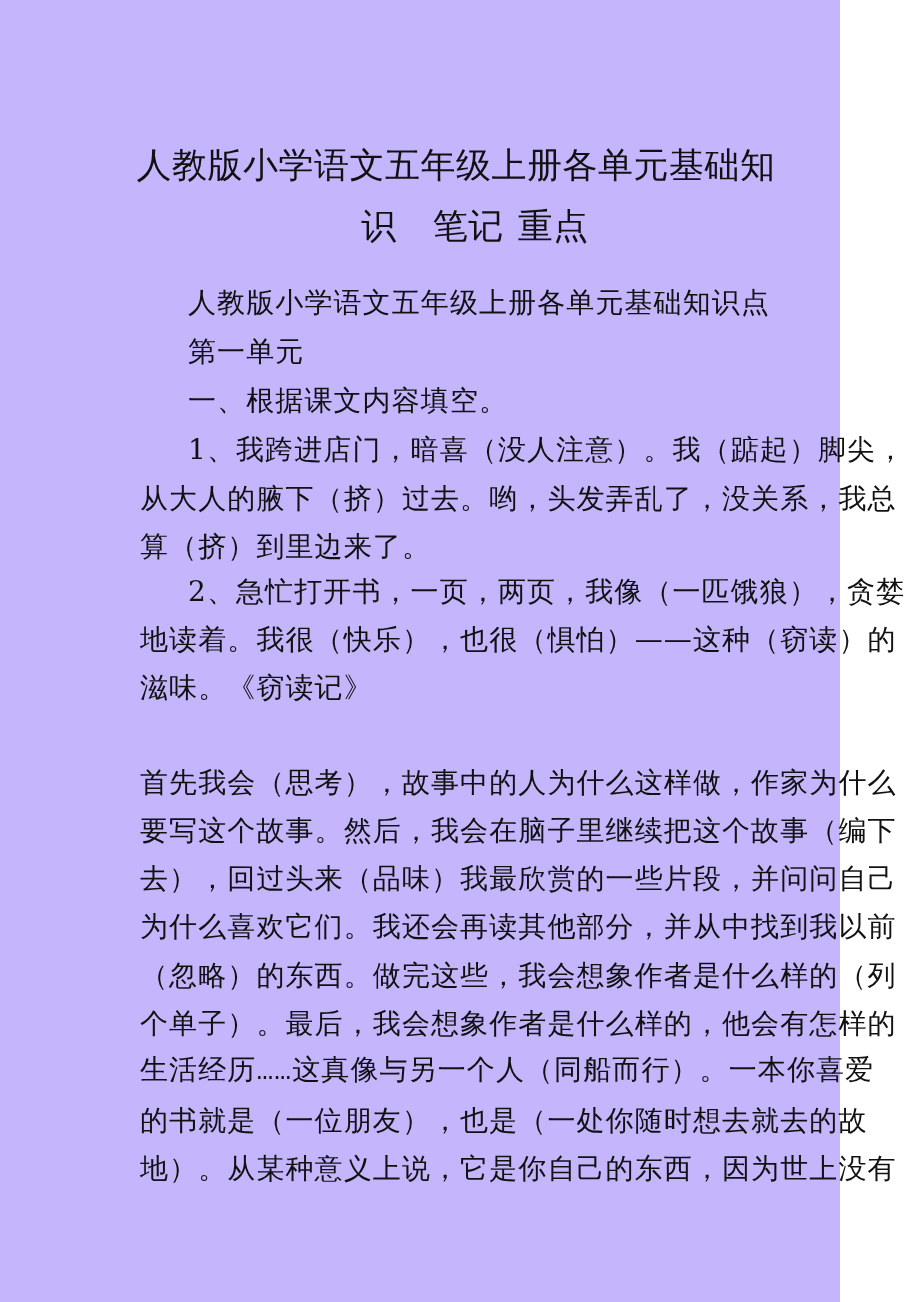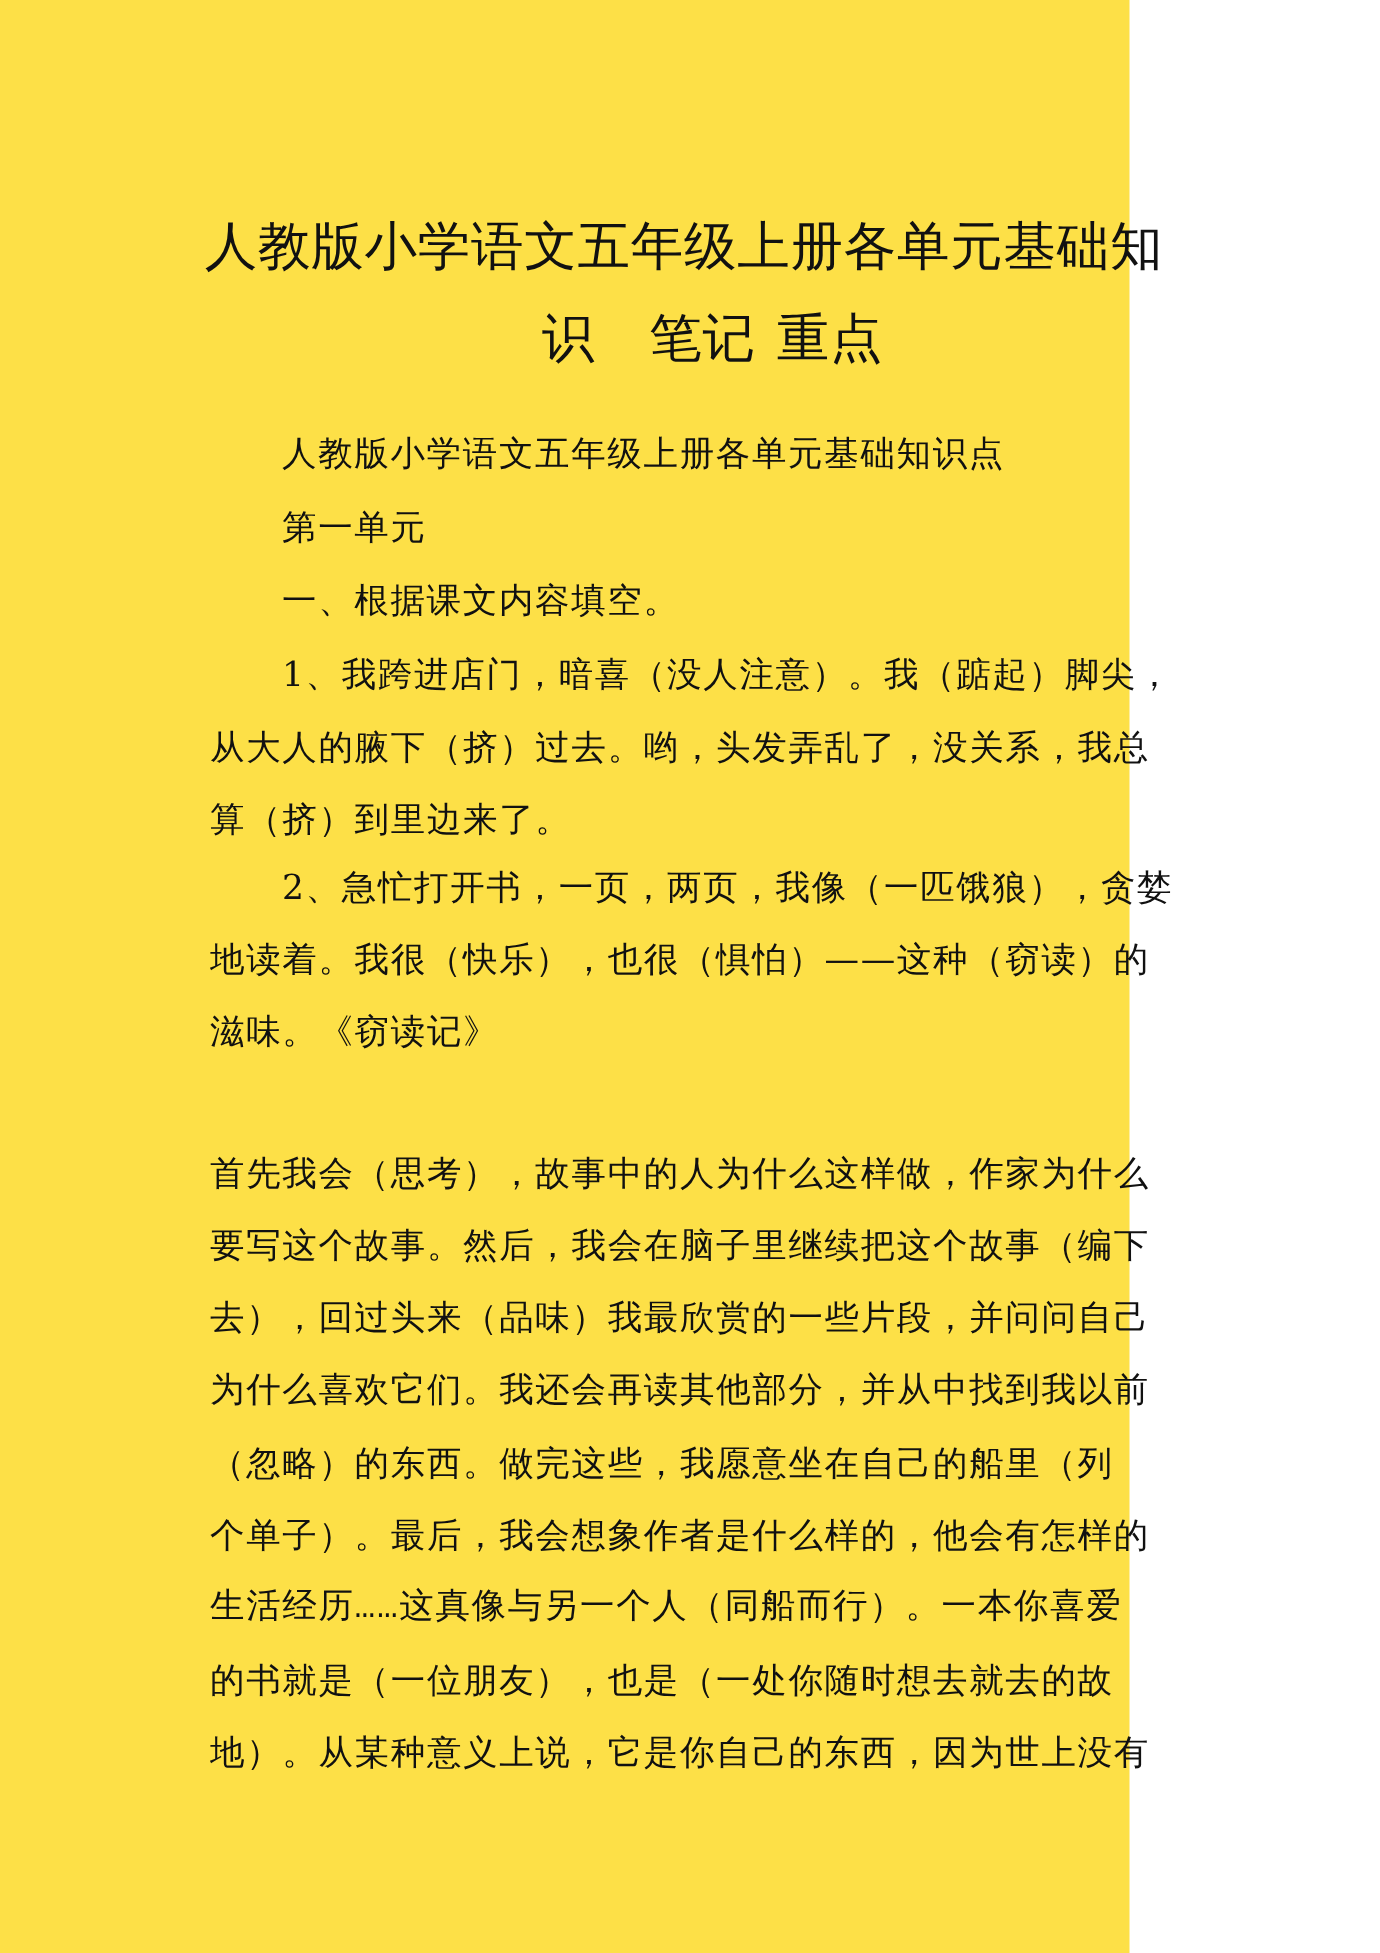--- a/index.html
+++ b/index.html
@@ -12,23 +12,23 @@
       height: 1302px;
       overflow: hidden;
       position: relative;
       color: #111111;
       font-family: "DejaVu Serif", "Liberation Serif", serif;
     }
     .page {
       position: absolute;
       left: 0;
       top: 0;
-      width: 753px;
+      width: 840px;
       height: 1302px;
-      background: #fde047;
+      background: #c4b5fd;
     }
     .title {
       position: absolute;
       left: 0;
       width: 920px;
       text-align: center;
       font-size: 35px;
       line-height: 40px;
       letter-spacing: 0.5px;
       color: #111;
@@ -36,21 +36,21 @@
     }
     .title-line-1 { top: 145px; left: -4px; }
     .title-line-2 { top: 206px; margin-left: 15px; }
     .title-line-2 .seg { display: inline-block; }
     .title-line-2 .gap-wide { display: inline-block; width: 36px; }
     .title-line-2 .gap-narrow { display: inline-block; width: 14px; }
 
     .line {
       position: absolute;
       left: 140px;
-      font-size: 23px;
+      font-size: 28px;
       line-height: 30px;
       white-space: nowrap;
       letter-spacing: 1.1px;
       color: #111;
     }
     .indent { left: 188px; }
   </style>
 </head>
 <body>
 
@@ -70,19 +70,19 @@
   <div class="line" style="top:532px;">算（挤）到里边来了。</div>
 
   <div class="line indent" style="top:577px;">2、急忙打开书，一页，两页，我像（一匹饿狼），贪婪</div>
   <div class="line" style="top:673px;">滋味。《窃读记》</div>
   <div class="line" style="top:625px;">地读着。我很（快乐），也很（惧怕）——这种（窃读）的</div>
 
   <div class="line" style="top:768px;">首先我会（思考），故事中的人为什么这样做，作家为什么</div>
   <div class="line" style="top:864px;">去），回过头来（品味）我最欣赏的一些片段，并问问自己</div>
   <div class="line" style="top:816px;">要写这个故事。然后，我会在脑子里继续把这个故事（编下</div>
   <div class="line" style="top:912px;">为什么喜欢它们。我还会再读其他部分，并从中找到我以前</div>
-  <div class="line" style="top:961px;">（忽略）的东西。做完这些，我愿意坐在自己的船里（列</div>
+  <div class="line" style="top:961px;">（忽略）的东西。做完这些，我会想象作者是什么样的（列</div>
   <div class="line" style="top:1009px;">个单子）。最后，我会想象作者是什么样的，他会有怎样的</div>
   <div class="line" style="top:1057px;font-family:Liberation Mono, monospace;">生活经历……这真像与另一个人（同船而行）。一本你喜爱</div>
   <div class="line" style="top:1106px;">的书就是（一位朋友），也是（一处你随时想去就去的故</div>
   <div class="line" style="top:1154px;">地）。从某种意义上说，它是你自己的东西，因为世上没有</div>
 
 </div>
 
 </body></html>

